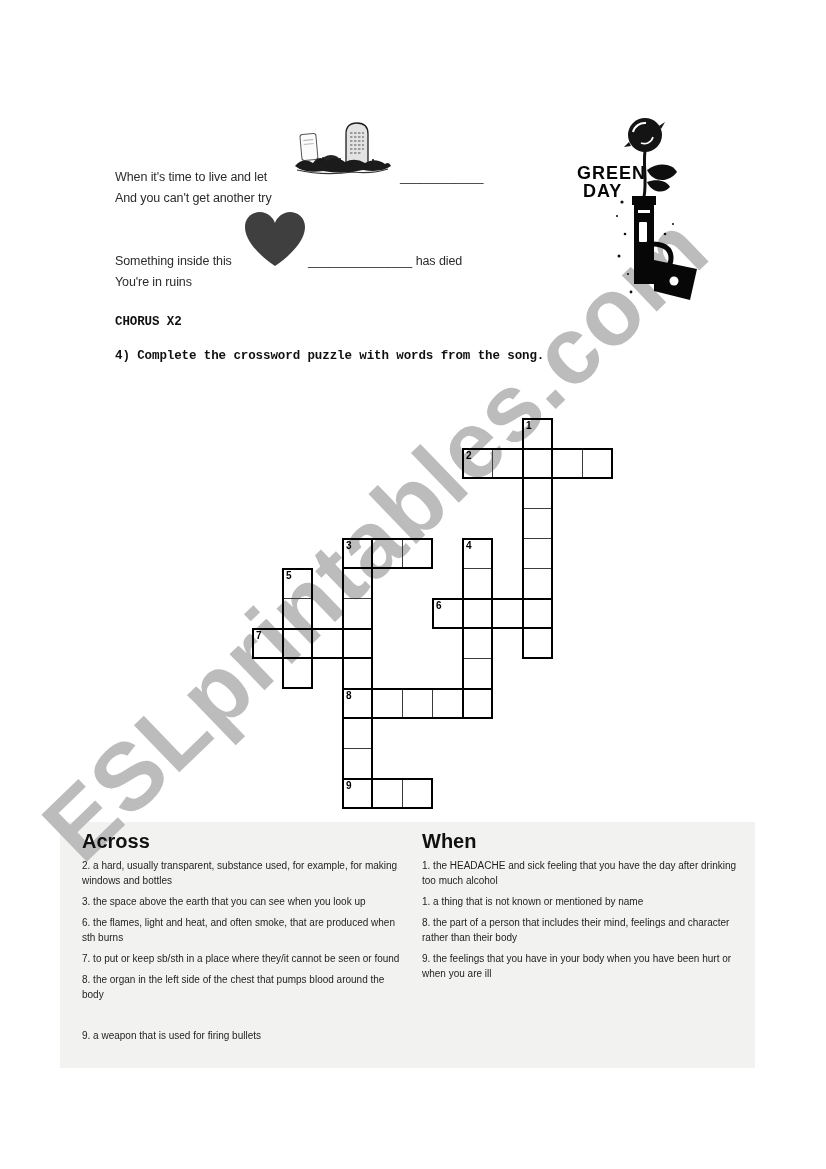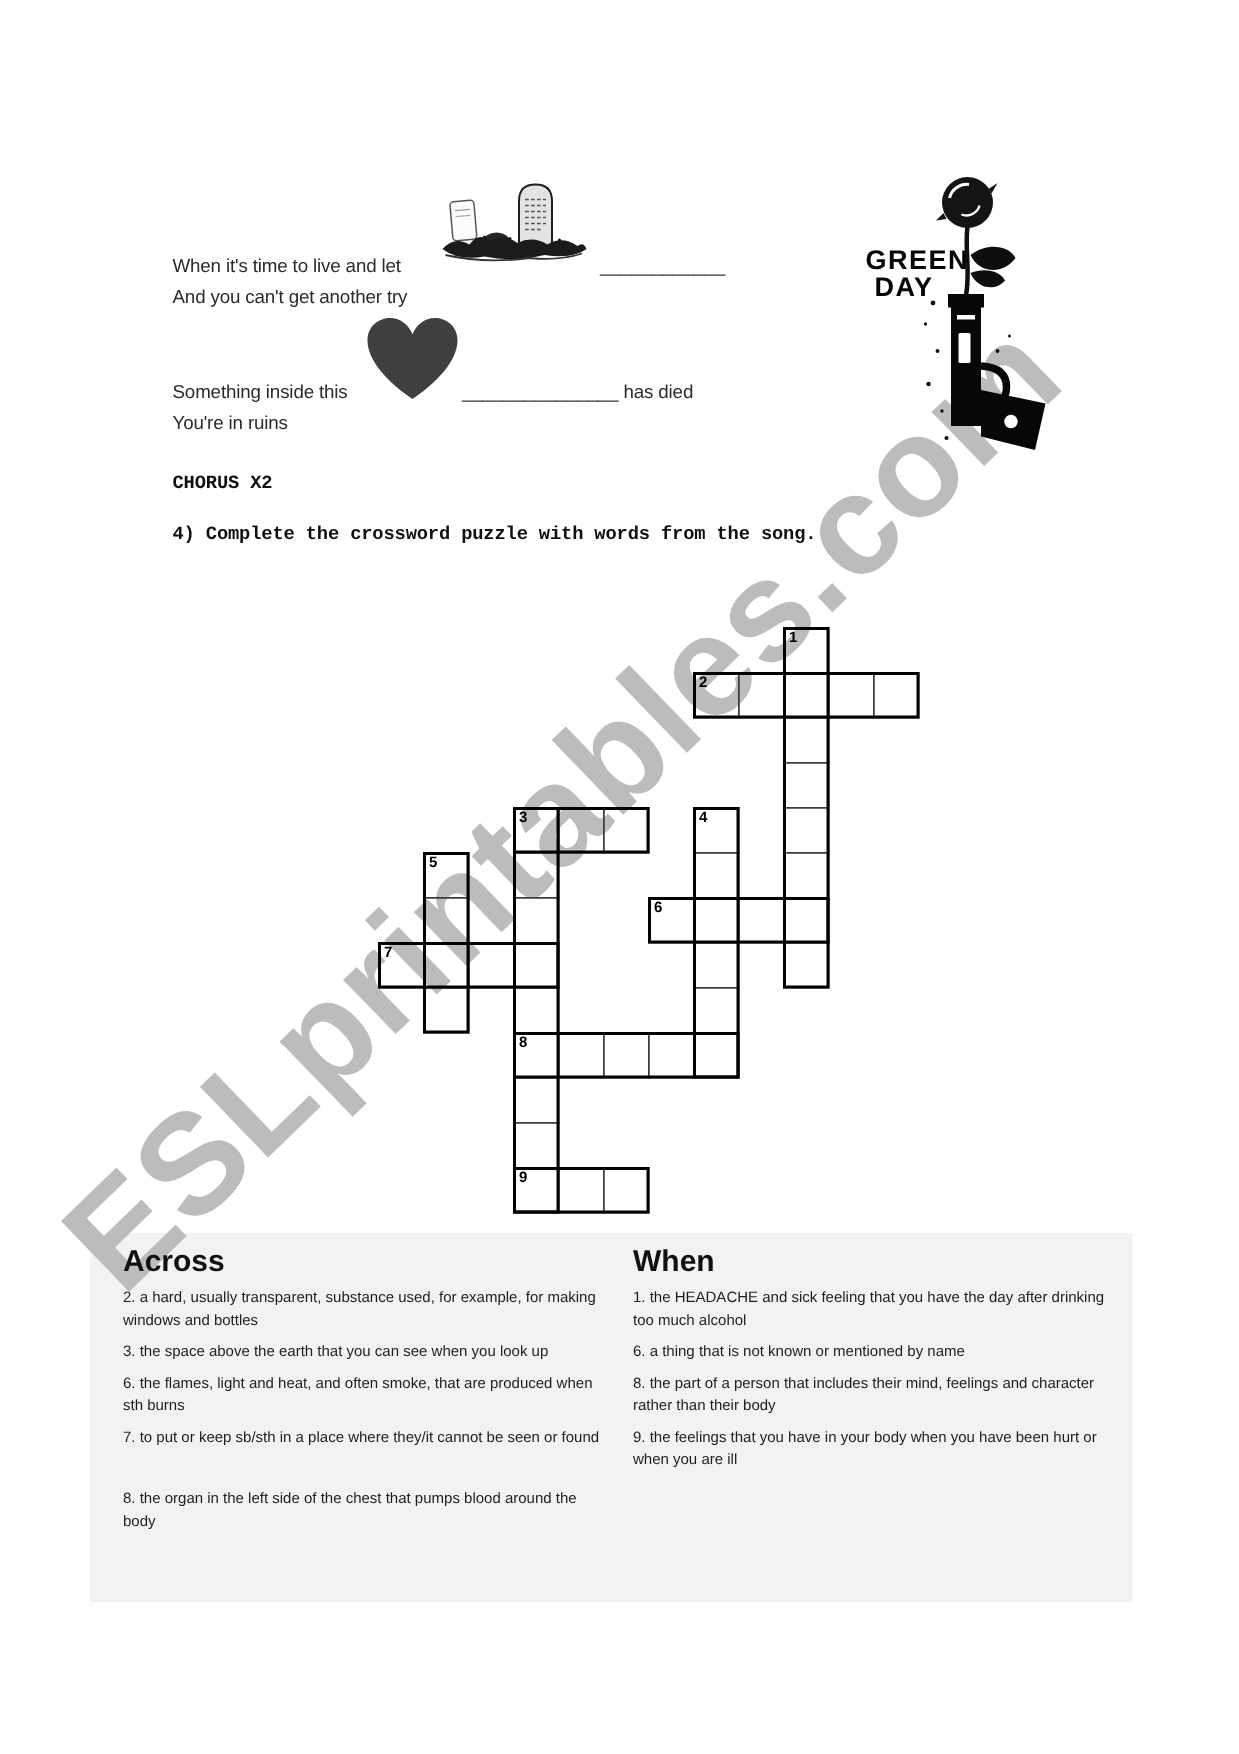--- a/index.html
+++ b/index.html
@@ -180,25 +180,26 @@
     </div>
 
   <div class="clue-col across">
     <div class="clue-heading">Across</div>
     <div>
         <div class="clue">2. a hard, usually transparent, substance used, for example, for making windows and bottles</div>
         <div class="clue">3. the space above the earth that you can see when you look up</div>
         <div class="clue">6. the flames, light and heat, and often smoke, that are produced when sth burns</div>
         <div class="clue">7. to put or keep sb/sth in a place where they/it cannot be seen or found</div>
         <div class="clue">8. the organ in the left side of the chest that pumps blood around the body</div>
+        <div class="clue">9. a weapon that is used for firing bullets</div>
       </div>
   </div>
   <div class="clue-col down">
     <div class="clue-heading">When</div>
     <div>
         <div class="clue">1. the HEADACHE and sick feeling that you have the day after drinking too much alcohol</div>
-        <div class="clue">6. a thing that is not known or mentioned by name</div>
+        <div class="clue">1. a thing that is not known or mentioned by name</div>
         <div class="clue">8. the part of a person that includes their mind, feelings and character rather than their body</div>
         <div class="clue">9. the feelings that you have in your body when you have been hurt or when you are ill</div>
       </div>
   </div>
 
 </div>
 
 </body></html>

